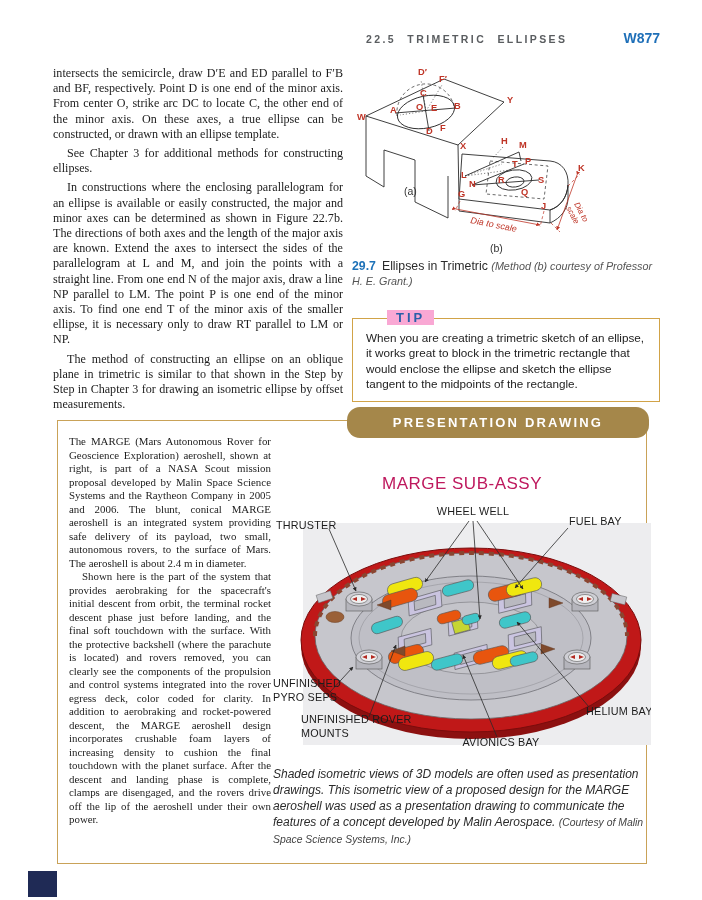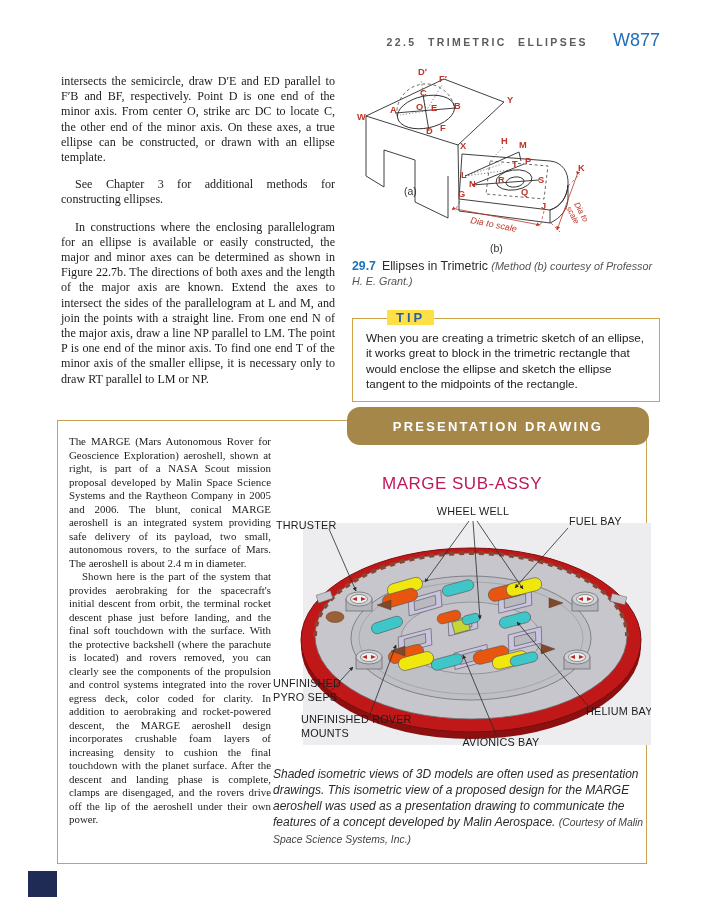--- a/index.html
+++ b/index.html
@@ -10,27 +10,27 @@
   }
   .sans{font-family:"Liberation Sans","DejaVu Sans",sans-serif;}
 
   
   .page-header{position:absolute;top:30px;right:42px;display:flex;align-items:baseline;gap:25px;}
   .page-header .section{
     font-family:"Liberation Sans",sans-serif;font-size:10.5px;font-weight:600;
     letter-spacing:2.4px;word-spacing:6px;color:#5a5d60;
   }
   .page-header .folio{
-    font-family:"Liberation Sans",sans-serif;font-size:18px;font-weight:normal;color:#1e6fb8;
+    font-family:"Liberation Sans",sans-serif;font-size:14px;font-weight:bold;color:#1e6fb8;margin-left:31px;
   }
 
   
   .body-col{position:absolute;left:49px;top:62px;width:298px;
     font-size:12.1px;line-height:15.2px;text-align:justify;}
-  .body-col p{margin:12px;}
+  .body-col p{margin:4px;}
   .body-col p.ind{text-indent:14px;}
 
   
   .fig-wrap{position:absolute;left:352px;top:58px;width:340px;height:200px;}
   .fig-wrap svg{display:block;}
   .figline{stroke:#2a2a2a;stroke-width:0.9;fill:none;}
   .figfill{fill:#ffffff;stroke:#2a2a2a;stroke-width:0.9;}
   .figdash{stroke:#2a2a2a;stroke-width:0.7;fill:none;stroke-dasharray:3,2.6;}
   .figdot{stroke:#2a2a2a;stroke-width:0.6;fill:none;stroke-dasharray:1.2,2;}
   .red{stroke:#bf3527;}
@@ -40,30 +40,30 @@
   .dimtext{font-family:"Liberation Sans",sans-serif;font-size:9px;font-style:italic;fill:#bf3527;}
 
   .fig-caption{position:absolute;left:352px;top:259px;width:306px;
     font-family:"Liberation Sans",sans-serif;font-size:12.3px;line-height:15px;color:#2b2b2b;}
   .fig-caption .num{color:#1e72b8;font-weight:bold;margin-right:6px;}
   .fig-caption .credit{font-style:italic;font-size:10.8px;color:#555;}
 
   
   .tip-box{position:absolute;left:352px;top:318px;width:306px;height:82px;
     border:1.5px solid #d1a348;background:#fff;}
-  .tip-title{position:absolute;top:-9px;left:34px;background:#fde047;padding:0 9px;
+  .tip-title{position:absolute;top:-9px;left:34px;background:#f9a8d4;padding:0 9px;
     font-family:"Liberation Sans",sans-serif;font-size:13px;font-weight:bold;
     letter-spacing:3px;color:#2a5fa8;}
   .tip-text{padding:11px 12px 8px 13px;font-family:"Liberation Sans",sans-serif;
     font-size:11.7px;line-height:15.4px;color:#222;}
 
   
   .pres-box{position:absolute;left:57px;top:420px;width:588px;height:442px;
     border:1.5px solid #c9a258;background:#fff;}
-  .pres-banner{position:absolute;top:-14px;right:-3px;width:302px;height:38px;
+  .pres-banner{position:absolute;top:-14px;right:-3px;width:302px;height:31px;
     background:#a5874a;border-radius:13px;display:flex;align-items:center;justify-content:center;
     font-family:"Liberation Sans",sans-serif;font-size:13px;font-weight:bold;
     letter-spacing:2.2px;color:#ffffff;}
   .pres-col{position:absolute;left:11px;top:14px;width:202px;
     font-size:10.9px;line-height:13.5px;text-align:justify;}
   .pres-col p{margin:0;}
   .pres-col p.ind{text-indent:13px;}
 
   .marge-title{position:absolute;left:215px;top:53px;width:378px;text-align:center;
     font-family:"Liberation Sans",sans-serif;font-size:17px;color:#be185d;letter-spacing:0.5px;}
@@ -84,20 +84,21 @@
 
 <div class="page-header">
   <span class="section">22.5 TRIMETRIC ELLIPSES</span>
   <span class="folio">W877</span>
 </div>
 
 <div class="body-col">
   <p>intersects the semicircle, draw D′E and ED parallel to F′B and BF, respectively. Point D is one end of the minor axis. From center O, strike arc DC to locate C, the other end of the minor axis. On these axes, a true ellipse can be constructed, or drawn with an ellipse template.</p>
   <p class="ind">See Chapter 3 for additional methods for constructing ellipses.</p>
   <p class="ind">In constructions where the enclosing parallelogram for an ellipse is available or easily constructed, the major and minor axes can be determined as shown in Figure 22.7b. The directions of both axes and the length of the major axis are known. Extend the axes to intersect the sides of the parallelogram at L and M, and join the points with a straight line. From one end N of the major axis, draw a line NP parallel to LM. The point P is one end of the minor axis. To find one end T of the minor axis of the smaller ellipse, it is necessary only to draw RT parallel to LM or NP.</p>
+  <p class="ind">The method of constructing an ellipse on an oblique plane in trimetric is similar to that shown in the Step by Step in Chapter 3 for drawing an isometric ellipse by offset measurements.</p>
 </div>
 
 <div class="fig-wrap">
   <svg width="340" height="200" viewBox="0 0 340 200">
     <defs>
       <marker id="ra" viewBox="0 0 6 6" markerWidth="5" markerHeight="5" refX="5.5" refY="3" orient="auto">
         <path d="M0,0 L6,3 L0,6 Z" fill="#bf3527"></path>
       </marker>
     </defs>
     <g>

